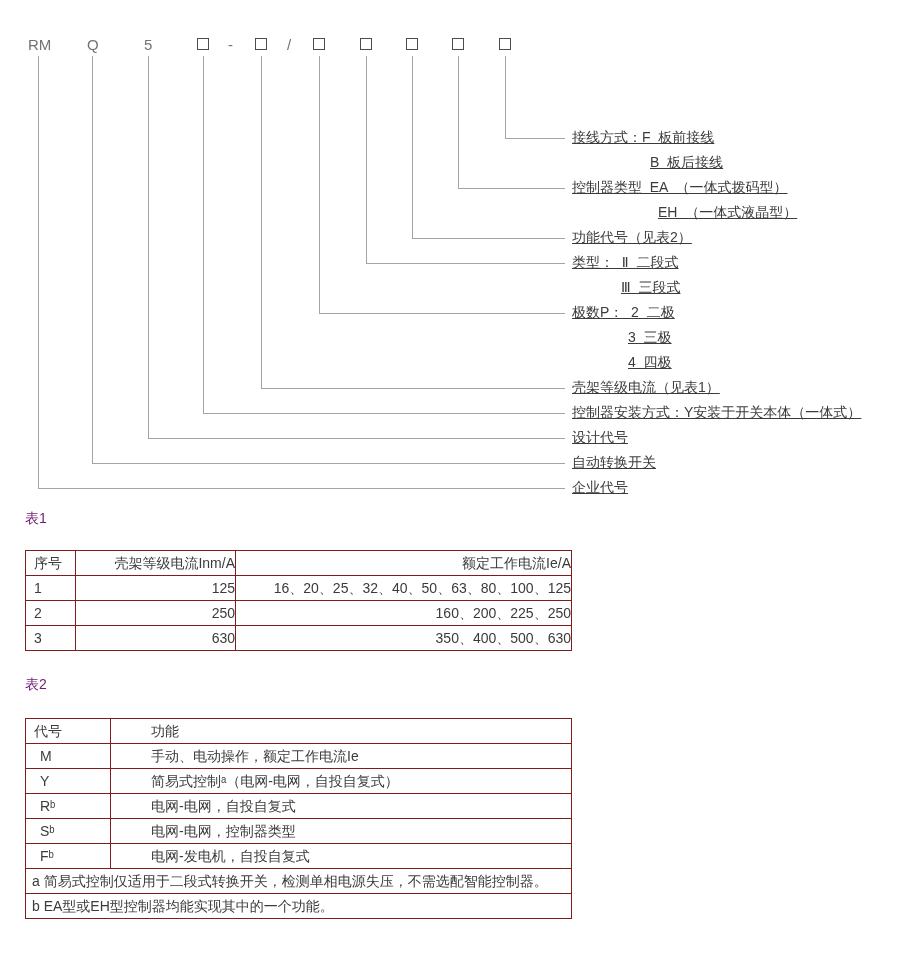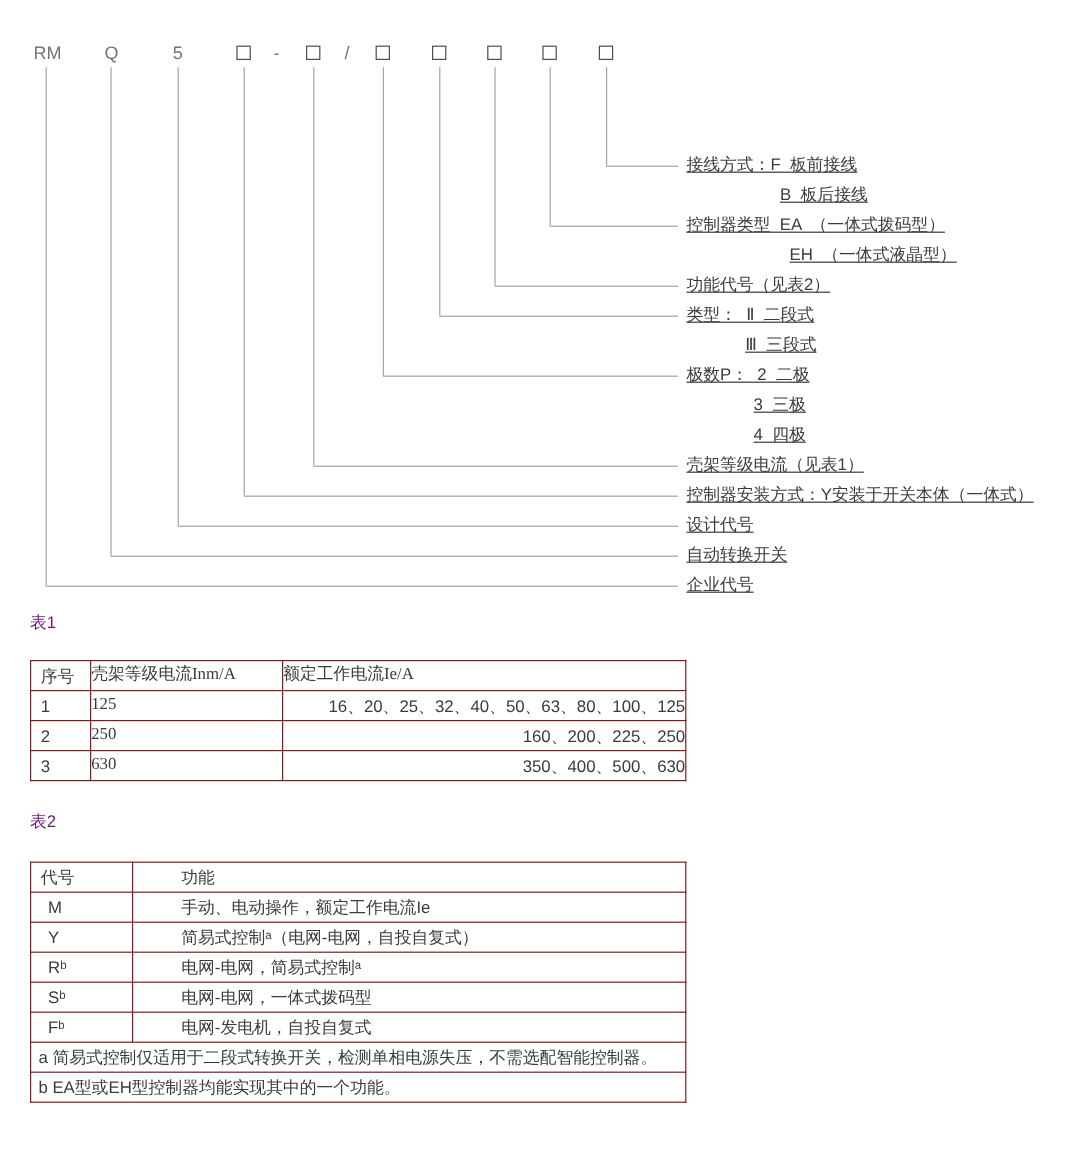--- a/index.html
+++ b/index.html
@@ -20,21 +20,21 @@
 
   
   .label-group { position:absolute; left:572px; font-size:14px; color:#3b3b3b; }
   .lbl { height:25px; line-height:25px; white-space:pre;text-decoration:underline; }
 
   
   .caption { position:absolute; font-size:14px; color:#701a75; }
   table { position:absolute; border-collapse:collapse; table-layout:fixed; font-size:14px; color:#3b3b3b; background:#ffffff; }
   td { border:1px solid #7f1d1d; height:25px; line-height:24px; padding:0; overflow:hidden; white-space:nowrap; }
   .al  { text-align:left; padding-left:8px; }
-  .ac  { text-align:left;font-family:Liberation Serif, serif; }
+  .ac  { text-align:right; }
   .pl12 { text-align:right; padding-left:12px; }
   .pl14 { text-align:left; padding-left:14px; }
   .pl40 { text-align:left; padding-left:40px; }
   .pl6  { text-align:left; padding-left:6px; }
 </style>
 </head>
 <body>
 
 <div class="page">
 
@@ -165,25 +165,25 @@
       <tr>
         <td class="pl14">M</td>
         <td class="pl40">手动、电动操作，额定工作电流Ie</td>
       </tr>
       <tr>
         <td class="pl14">Y</td>
         <td class="pl40">简易式控制ᵃ（电网-电网，自投自复式）</td>
       </tr>
       <tr>
         <td class="pl14">Rᵇ</td>
-        <td class="pl40">电网-电网，简易式控制ᵃ</td>
+        <td class="pl40">电网-电网，自投自复式</td>
       </tr>
       <tr>
         <td class="pl14">Sᵇ</td>
-        <td class="pl40">电网-电网，一体式拨码型</td>
+        <td class="pl40">电网-电网，控制器类型</td>
       </tr>
       <tr>
         <td class="pl14">Fᵇ</td>
         <td class="pl40">电网-发电机，自投自复式</td>
       </tr>
       <tr>
         <td class="pl6" colspan="2">a 简易式控制仅适用于二段式转换开关，检测单相电源失压，不需选配智能控制器。</td>
       </tr>
       <tr>
         <td class="pl6" colspan="2">b EA型或EH型控制器均能实现其中的一个功能。</td>

